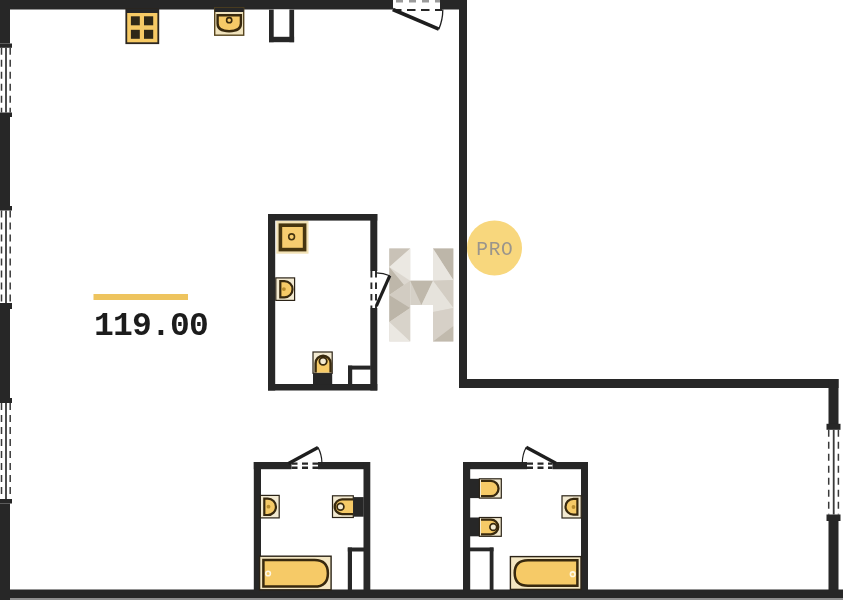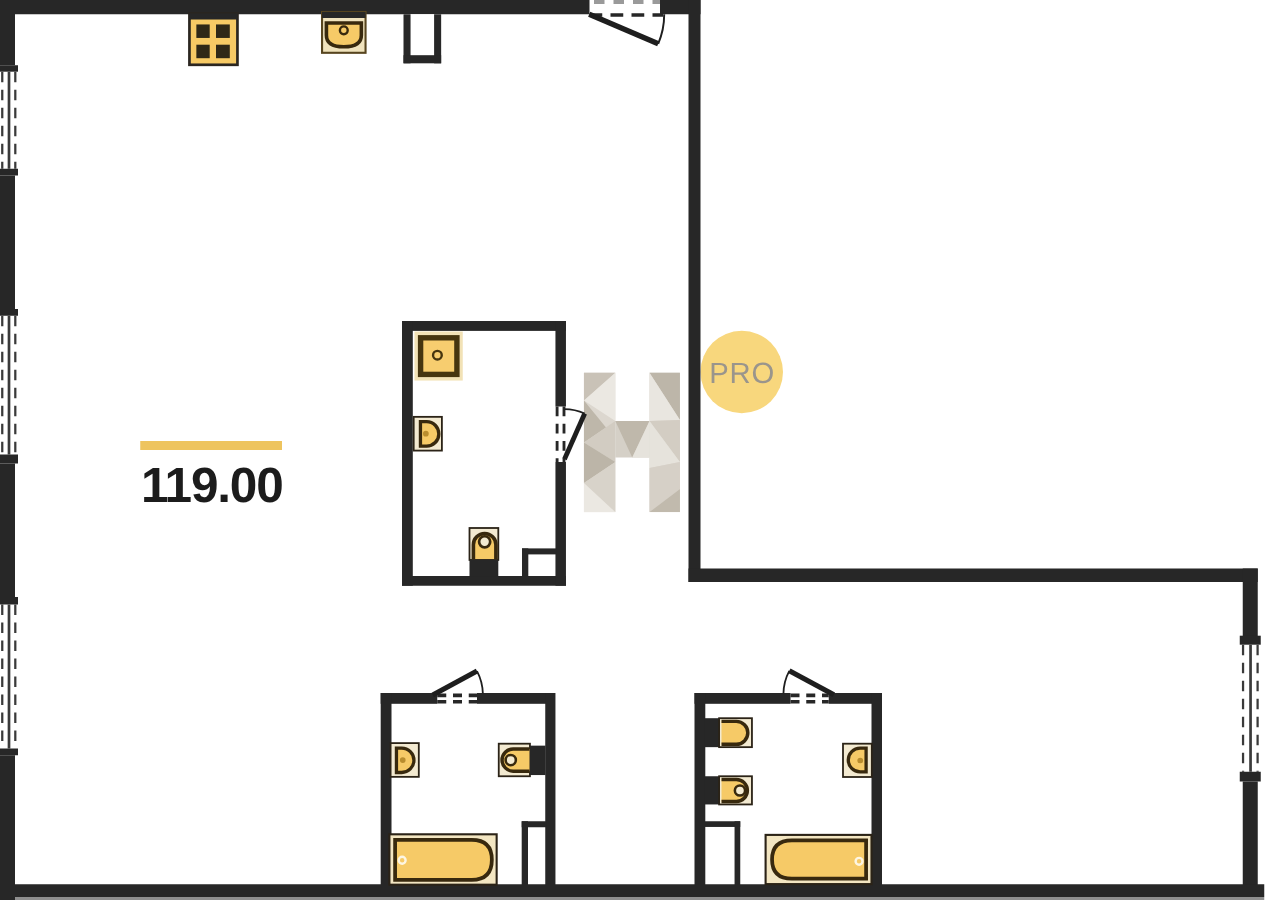--- a/index.html
+++ b/index.html
@@ -1,17 +1,17 @@
 <!DOCTYPE html>
 <html><head>
 <meta charset="utf-8">
 <style>
   html,body{margin:0;padding:0;background:#ffffff;}
   #plan{position:relative;width:843px;height:600px;overflow:hidden;
-        font-family:Liberation Sans, sans-serif;}
+        font-family:Liberation Mono, monospace;}
   svg{display:block;}
 </style>
 </head>
 <body>
 
 <div id="plan">
 <svg width="843" height="600" viewBox="0 0 843 600" xmlns="http://www.w3.org/2000/svg">
 <defs>
 </defs>
 

